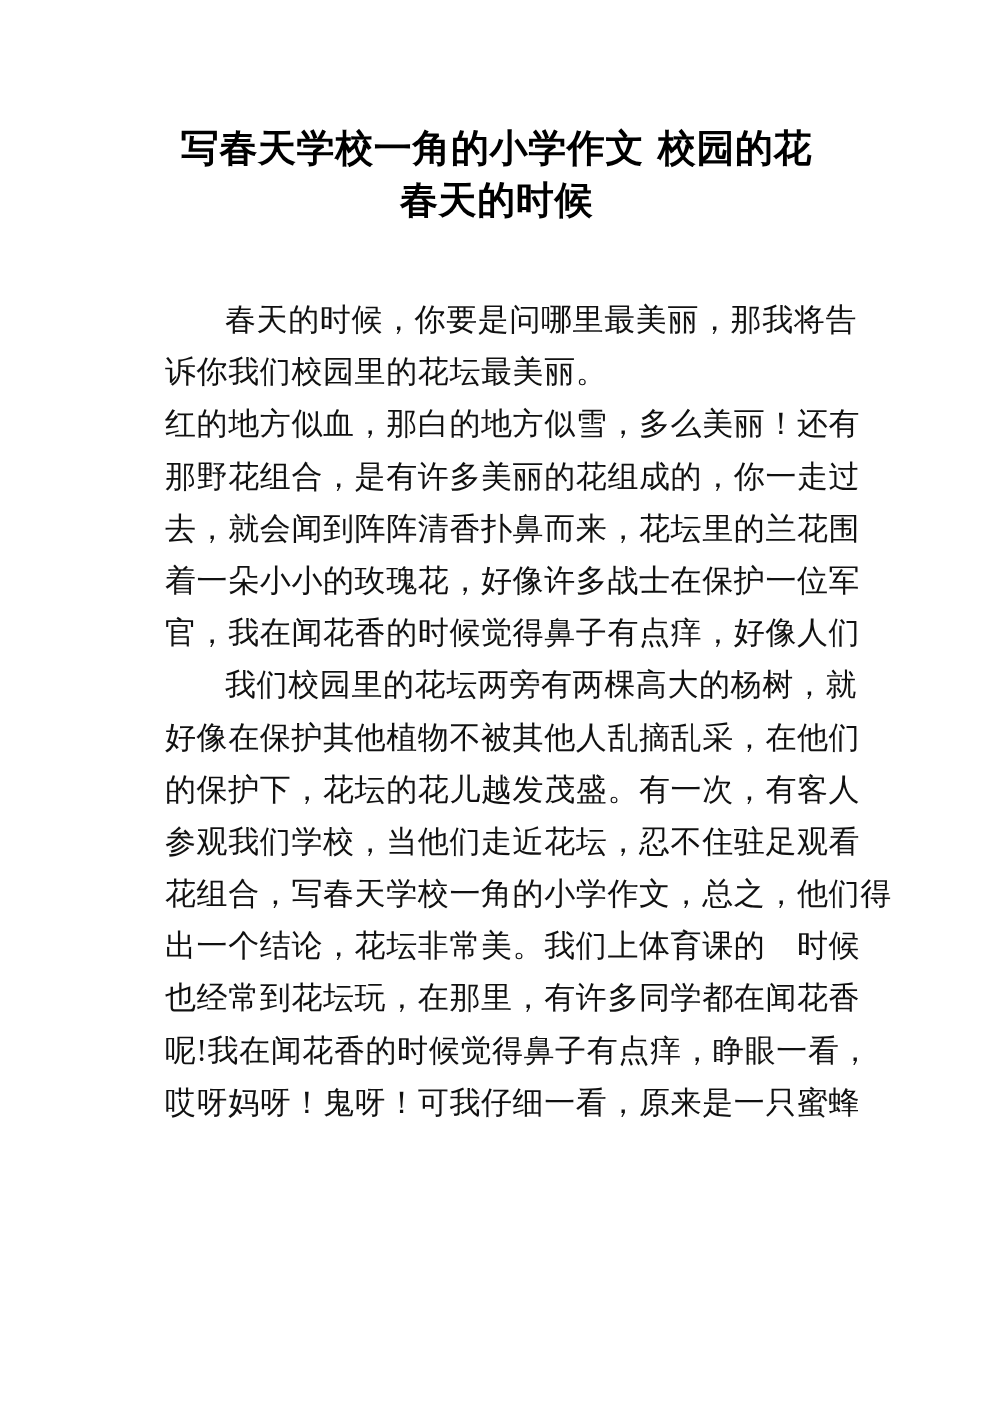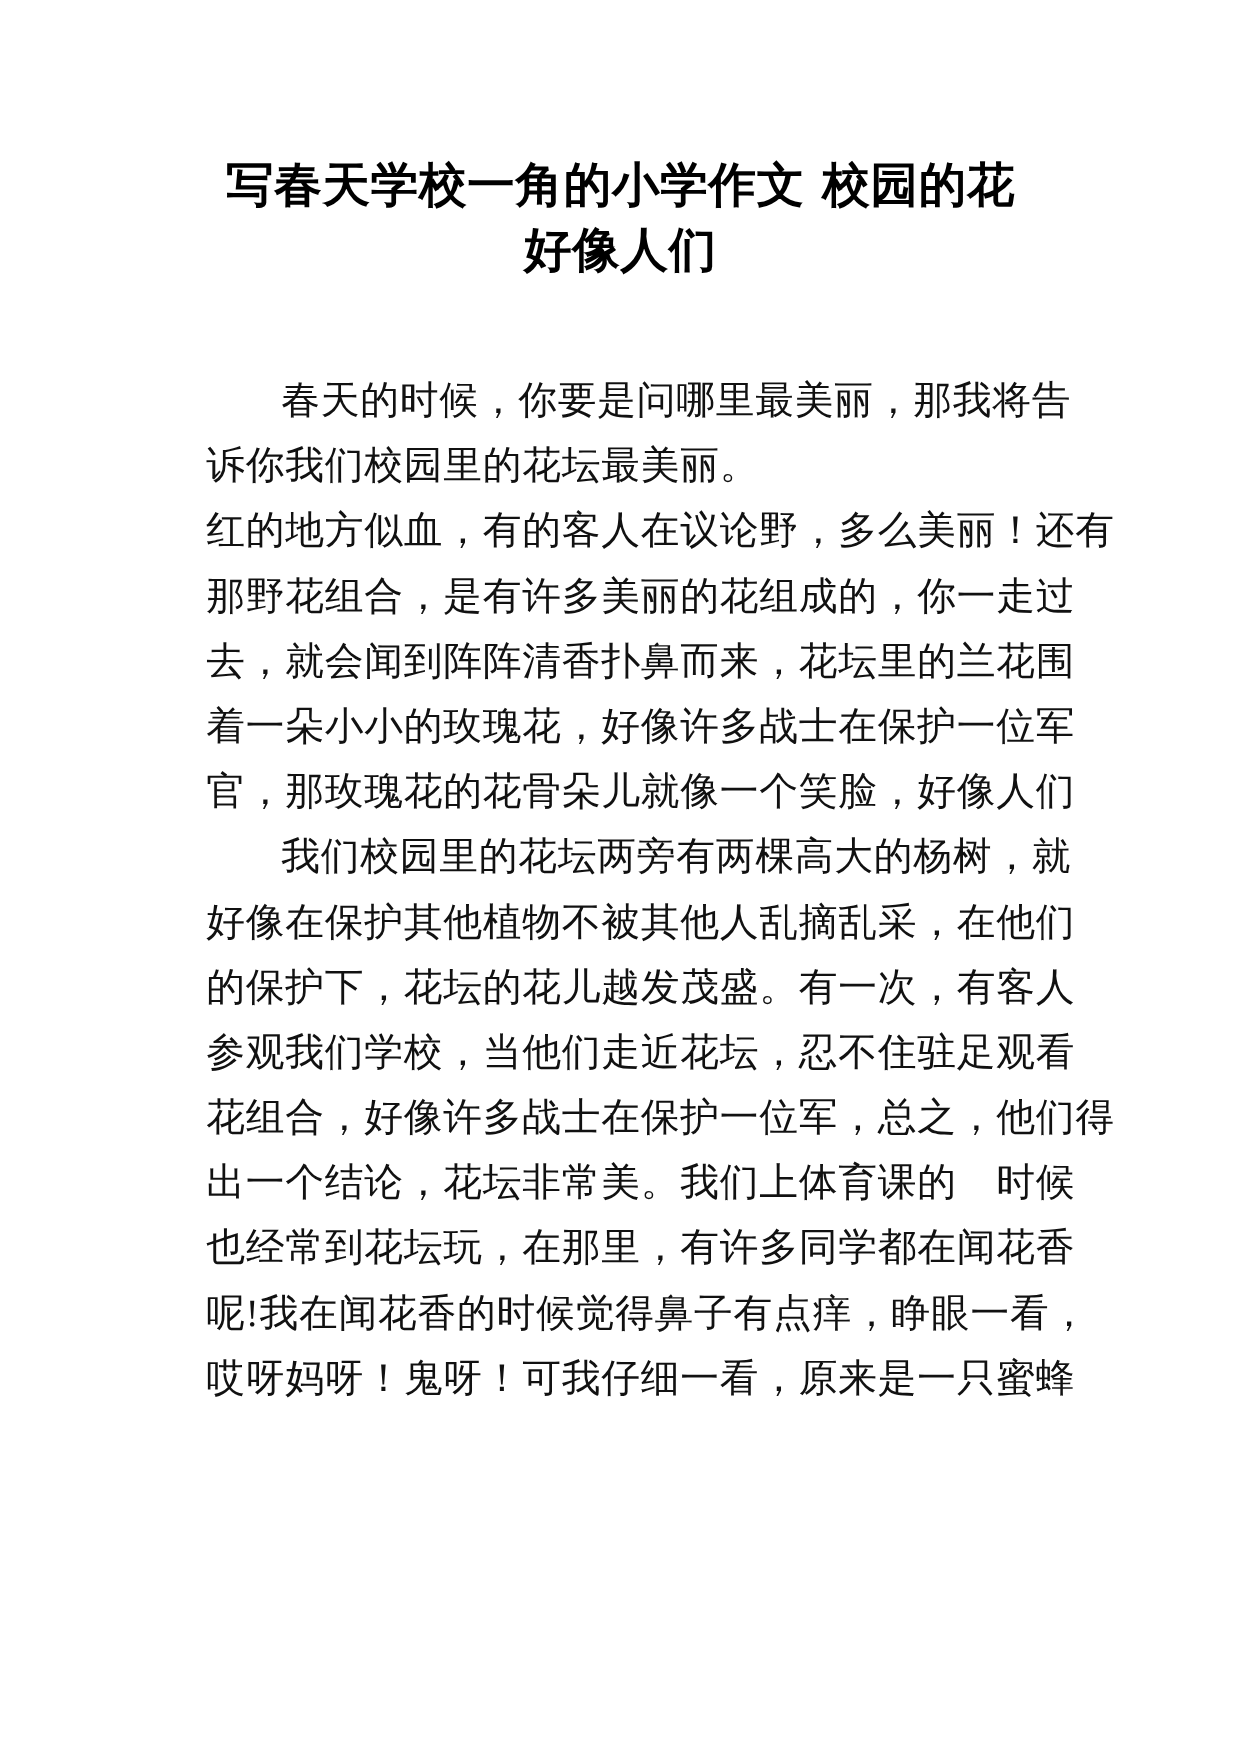--- a/index.html
+++ b/index.html
@@ -57,38 +57,38 @@
       padding-left: 60px;
     }
   </style>
 </head>
 <body>
 
 <div class="page">
 
   <div class="title">
     <span class="line">写春天学校一角的小学作文  校园的花</span>
-    <span class="line">好像人们</span>
+    <span class="line">春天的时候</span>
   </div>
 
   <div class="body-text">
 
     <span class="line indent">春天的时候，你要是问哪里最美丽，那我将告</span>
     <span class="line">诉你我们校园里的花坛最美丽。</span>
 
-    <span class="line">红的地方似血，有的客人在议论野，多么美丽！还有</span>
+    <span class="line">红的地方似血，那白的地方似雪，多么美丽！还有</span>
     <span class="line">那野花组合，是有许多美丽的花组成的，你一走过</span>
     <span class="line">去，就会闻到阵阵清香扑鼻而来，花坛里的兰花围</span>
     <span class="line">着一朵小小的玫瑰花，好像许多战士在保护一位军</span>
-    <span class="line">官，那玫瑰花的花骨朵儿就像一个笑脸，好像人们</span>
+    <span class="line">官，我在闻花香的时候觉得鼻子有点痒，好像人们</span>
 
     <span class="line indent">我们校园里的花坛两旁有两棵高大的杨树，就</span>
     <span class="line">好像在保护其他植物不被其他人乱摘乱采，在他们</span>
     <span class="line">的保护下，花坛的花儿越发茂盛。有一次，有客人</span>
     <span class="line">参观我们学校，当他们走近花坛，忍不住驻足观看</span>
-    <span class="line">花组合，好像许多战士在保护一位军，总之，他们得</span>
+    <span class="line">花组合，写春天学校一角的小学作文，总之，他们得</span>
     <span class="line">出一个结论，花坛非常美。我们上体育课的　时候</span>
     <span class="line">也经常到花坛玩，在那里，有许多同学都在闻花香</span>
     <span class="line">呢!我在闻花香的时候觉得鼻子有点痒，睁眼一看，</span>
     <span class="line">哎呀妈呀！鬼呀！可我仔细一看，原来是一只蜜蜂</span>
   </div>
 
 </div>
 
 </body></html>

